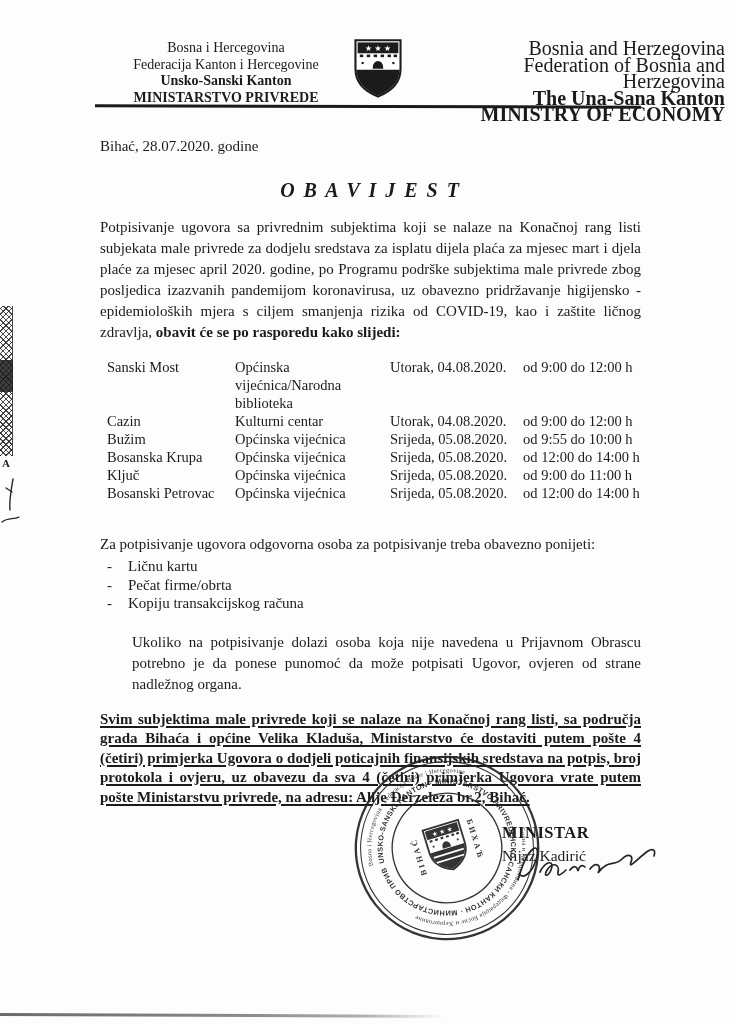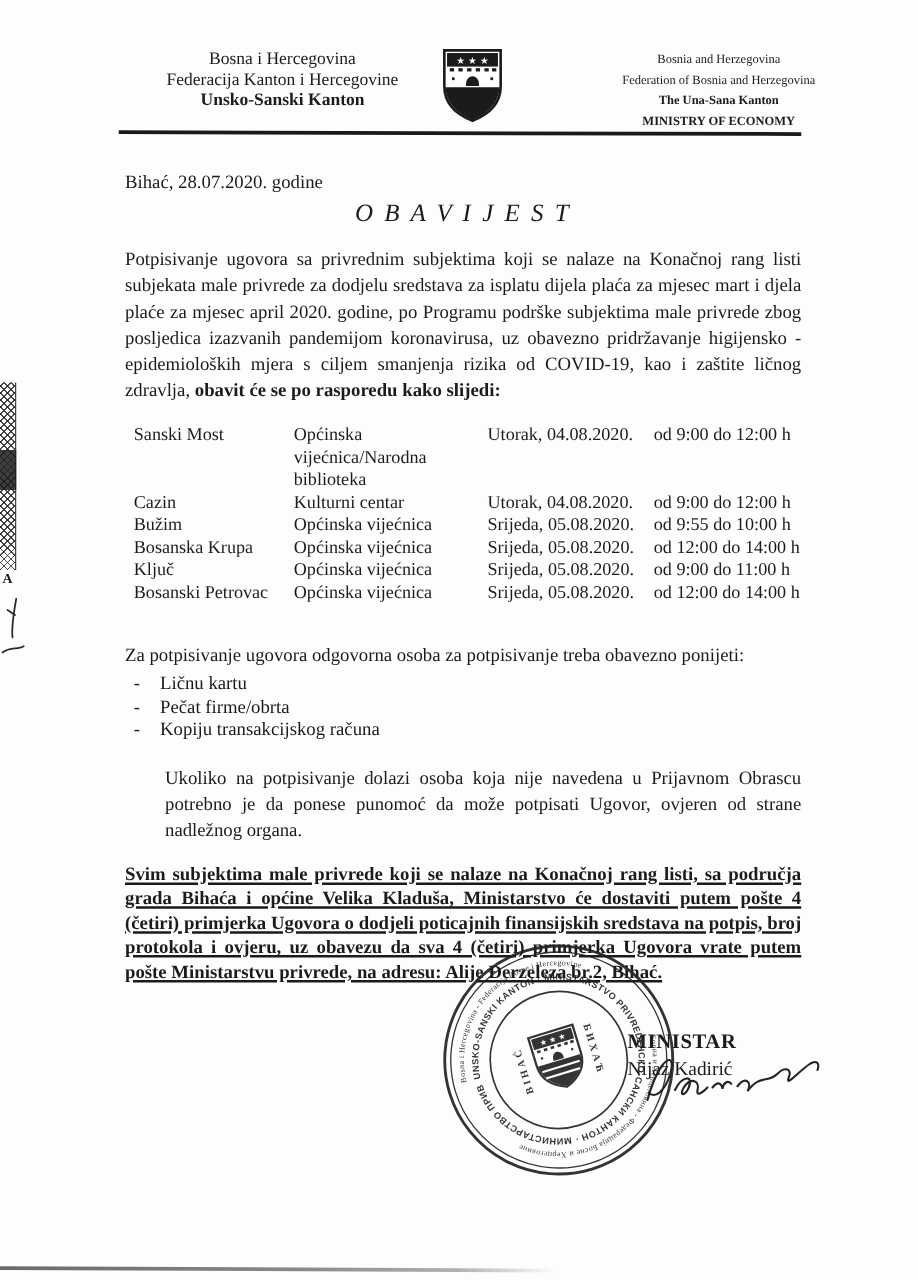--- a/index.html
+++ b/index.html
@@ -10,31 +10,31 @@
     font-family:"Liberation Serif", serif;
     color:#1b1b1b;
     overflow:hidden;
     position:relative;
   }
   .page { position:absolute; inset:0; }
 
   
   .hdr-left  { position:absolute; left:118px; top:40px; width:216px; text-align:center;
                font-size:14px; line-height:16.5px; }
-  .hdr-right { position:absolute; left:425px; top:40px; width:300px; text-align:center;
-               font-size:10px; line-height:16.5px; }
+  .hdr-right { position:absolute; left:425px; top:40px; width:300px; text-align:right;
+               font-size:20px; line-height:16.5px; }
   .hdr-bold  { font-weight:bold; }
   .coat      { position:absolute; left:352px; top:36px; width:52px; height:64px; }
   .hdr-rule  { position:absolute; left:95px; top:105px; width:546px; height:3px;
                background:#1a1a1a; transform:rotate(0.15deg); }
 
   
   .doc { position:absolute; left:100px; top:138px; width:541px; }
   .date-line { font-size:15px; }
-  .doc-title { margin-top:5px; text-align:center; font-size:20px; font-weight:normal;
+  .doc-title { margin-top:24px; text-align:center; font-size:20px; font-weight:bold;
                font-style:italic; letter-spacing:2px; }
   .para { font-size:15px; line-height:21px; text-align:justify; }
   .para-bold-tail { font-weight:bold; }
 
   
   .sched { margin-top:11px; font-size:14.5px; line-height:18px; }
   .t-row { display:grid; grid-template-columns:135px 155px 133px 1fr; align-items:start; }
   .c-city  { padding-left:7px; }
   .c-venue { padding-right:30px; }
 
@@ -73,20 +73,21 @@
 </style>
 </head>
 <body>
 
 <div class="page">
 
   <div class="hdr-left">
     <div>Bosna i Hercegovina</div>
     <div>Federacija Kanton i Hercegovine</div>
     <div class="hdr-bold">Unsko-Sanski Kanton</div>
+    <div class="hdr-bold">MINISTARSTVO PRIVREDE</div>
   </div>
 
   <div class="coat">
     <svg width="52" height="64" viewBox="0 0 60 70">
       <path d="M4,3 H56 V36 Q56,58 30,68 Q4,58 4,36 Z" fill="#ffffff" stroke="#1b1b1b" stroke-width="2.4"></path>
       <rect x="6.5" y="5.5" width="47" height="12.5" fill="#1b1b1b"></rect>
       <text x="30" y="15.5" text-anchor="middle" font-size="9" fill="#ffffff" font-family="'DejaVu Sans', sans-serif">★ ★ ★</text>
       <rect x="9" y="19.5" width="4" height="3" fill="#1b1b1b"></rect>
       <rect x="17" y="19.5" width="4" height="3" fill="#1b1b1b"></rect>
       <rect x="25" y="19.5" width="4" height="3" fill="#1b1b1b"></rect>

